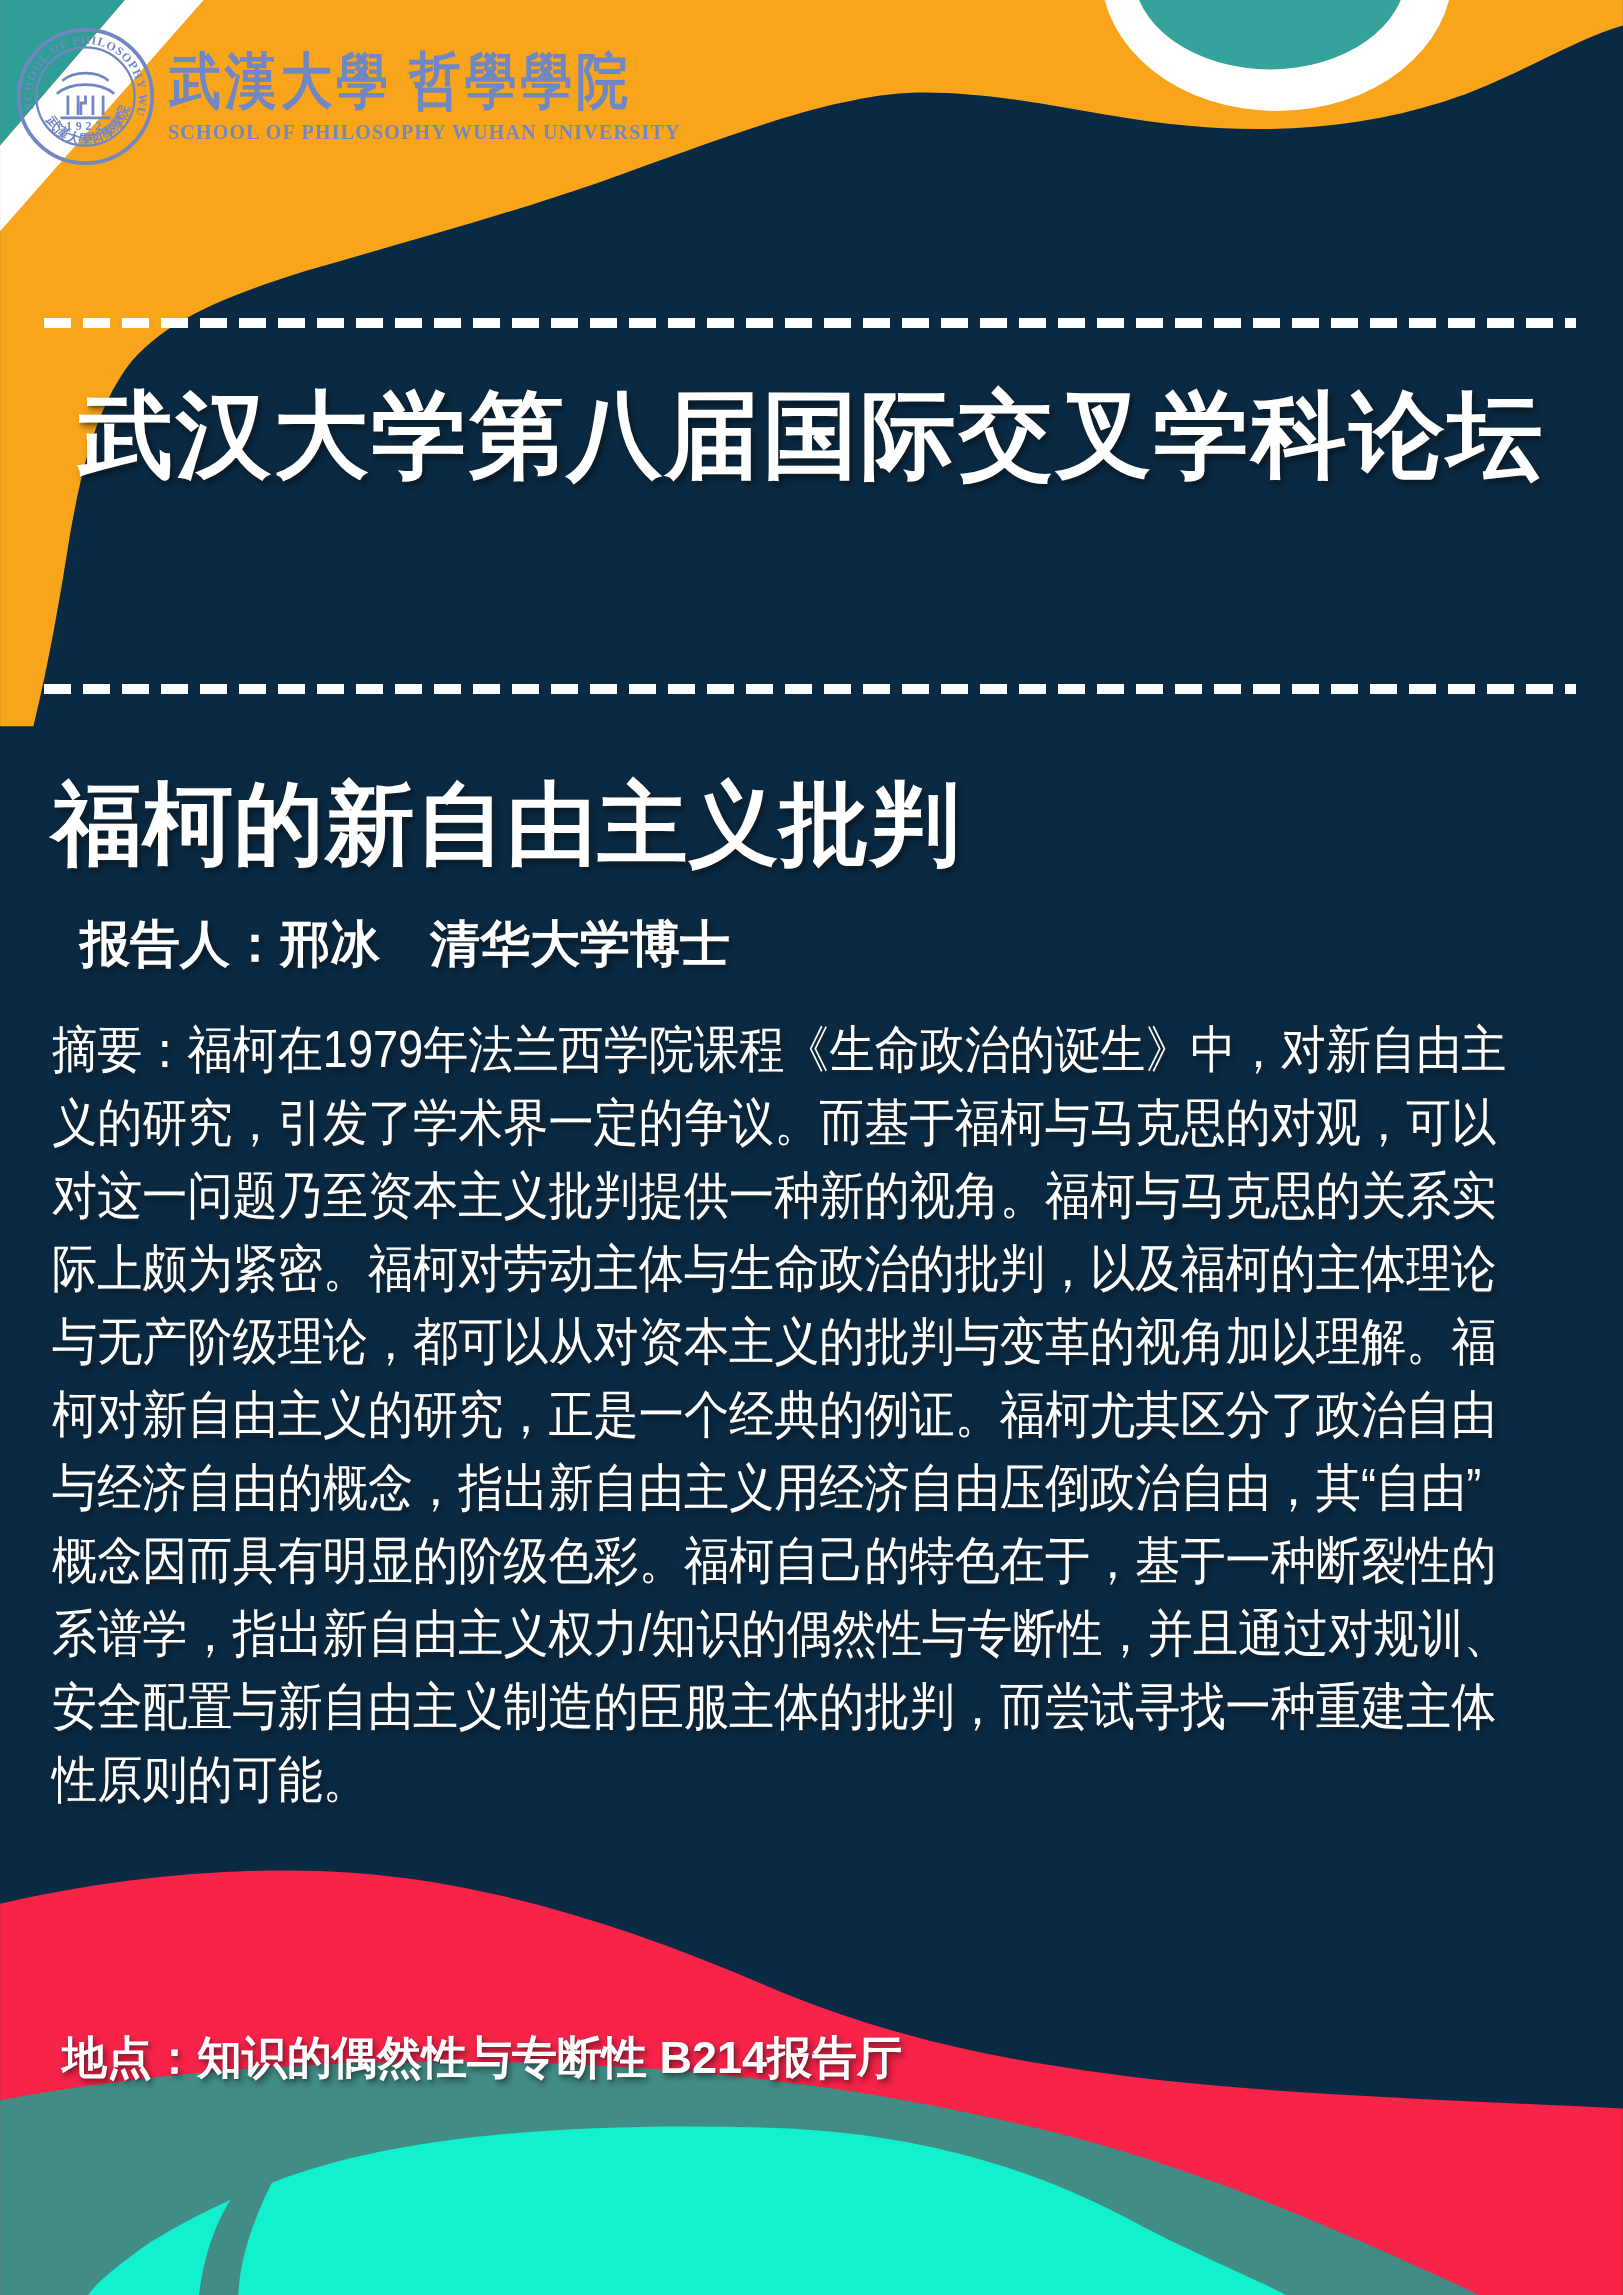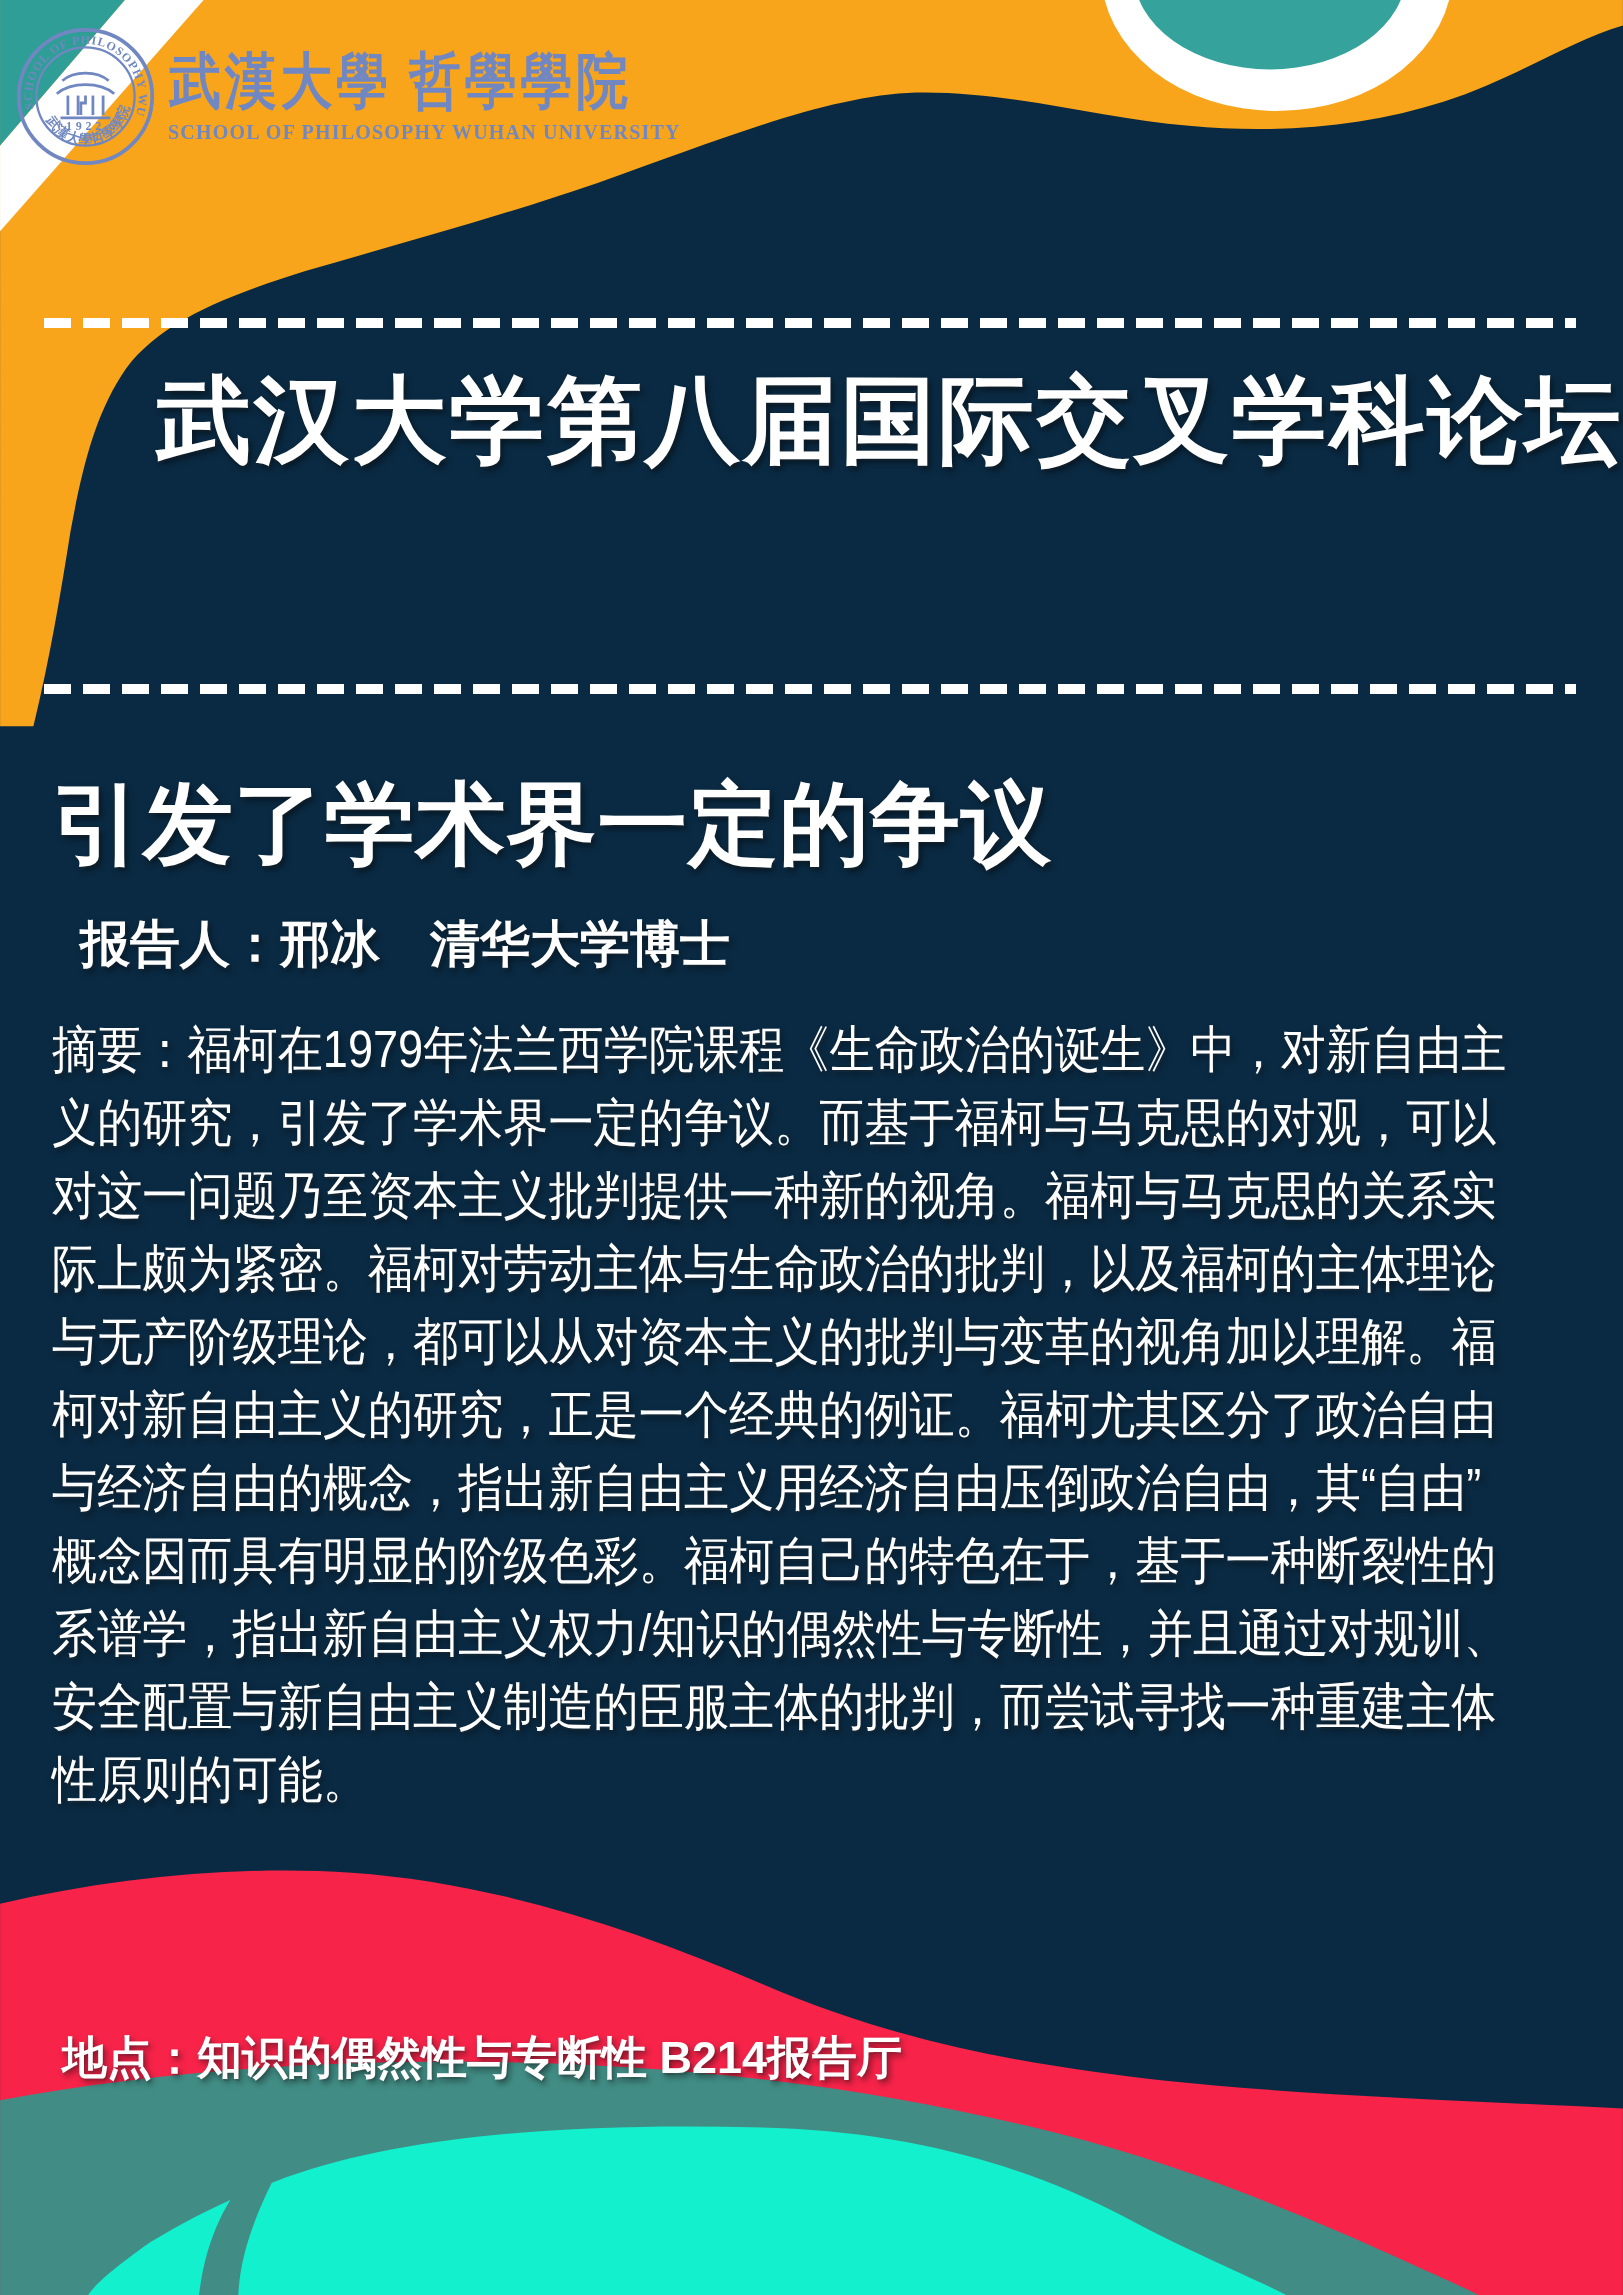--- a/index.html
+++ b/index.html
@@ -36,21 +36,21 @@
   }
   .dash1{top:318px;}
   .dash2{top:684px;}
 
   
   .white{color:#ffffff;text-shadow:2.8px 3.7px 6.5px rgba(0,0,0,.45), 1.4px 1.9px 0.9px rgba(60,60,60,.25);}
   .forum-line{
     position:absolute;left:0;width:100%;text-align:center;
     font-size:95px;font-weight:900;letter-spacing:2.8px;white-space:nowrap;
   }
-  .forum1{top:358px;text-align:right;}
+  .forum1{top:373px;}
   .forum2{top:519px;}
   .talk-title{
     position:absolute;left:52px;top:764px;
     font-size:90px;font-weight:900;letter-spacing:0.9px;white-space:nowrap;
   }
   .speaker{
     position:absolute;left:52px;top:911px;
     font-size:50px;font-weight:700;white-space:nowrap;margin-left:28px;
   }
 
@@ -152,21 +152,21 @@
     </svg>
     <div class="brand-cn">武漢大學 哲學學院</div>
     <div class="brand-en">SCHOOL OF PHILOSOPHY  WUHAN UNIVERSITY</div>
   </div>
 
   <div class="dash dash1"></div>
   <div class="dash dash2"></div>
 
   <div class="forum-line forum1 white">武汉大学第八届国际交叉学科论坛</div>
 
-  <div class="talk-title white">引发了学术界一定的争议</div>
+  <div class="talk-title white">福柯的新自由主义批判</div>
   <div class="speaker white">报告人：邢冰　清华大学博士</div>
 
   <div class="abstract">
     <div class="abs-line white">摘要：福柯在1979年法兰西学院课程《生命政治的诞生》中，对新自由主</div>
     <div class="abs-line white">义的研究，引发了学术界一定的争议。而基于福柯与马克思的对观，可以</div>
     <div class="abs-line white">对这一问题乃至资本主义批判提供一种新的视角。福柯与马克思的关系实</div>
     <div class="abs-line white">际上颇为紧密。福柯对劳动主体与生命政治的批判，以及福柯的主体理论</div>
     <div class="abs-line white">与无产阶级理论，都可以从对资本主义的批判与变革的视角加以理解。福</div>
     <div class="abs-line white">柯对新自由主义的研究，正是一个经典的例证。福柯尤其区分了政治自由</div>
     <div class="abs-line white">与经济自由的概念，指出新自由主义用经济自由压倒政治自由，其“自由”</div>

